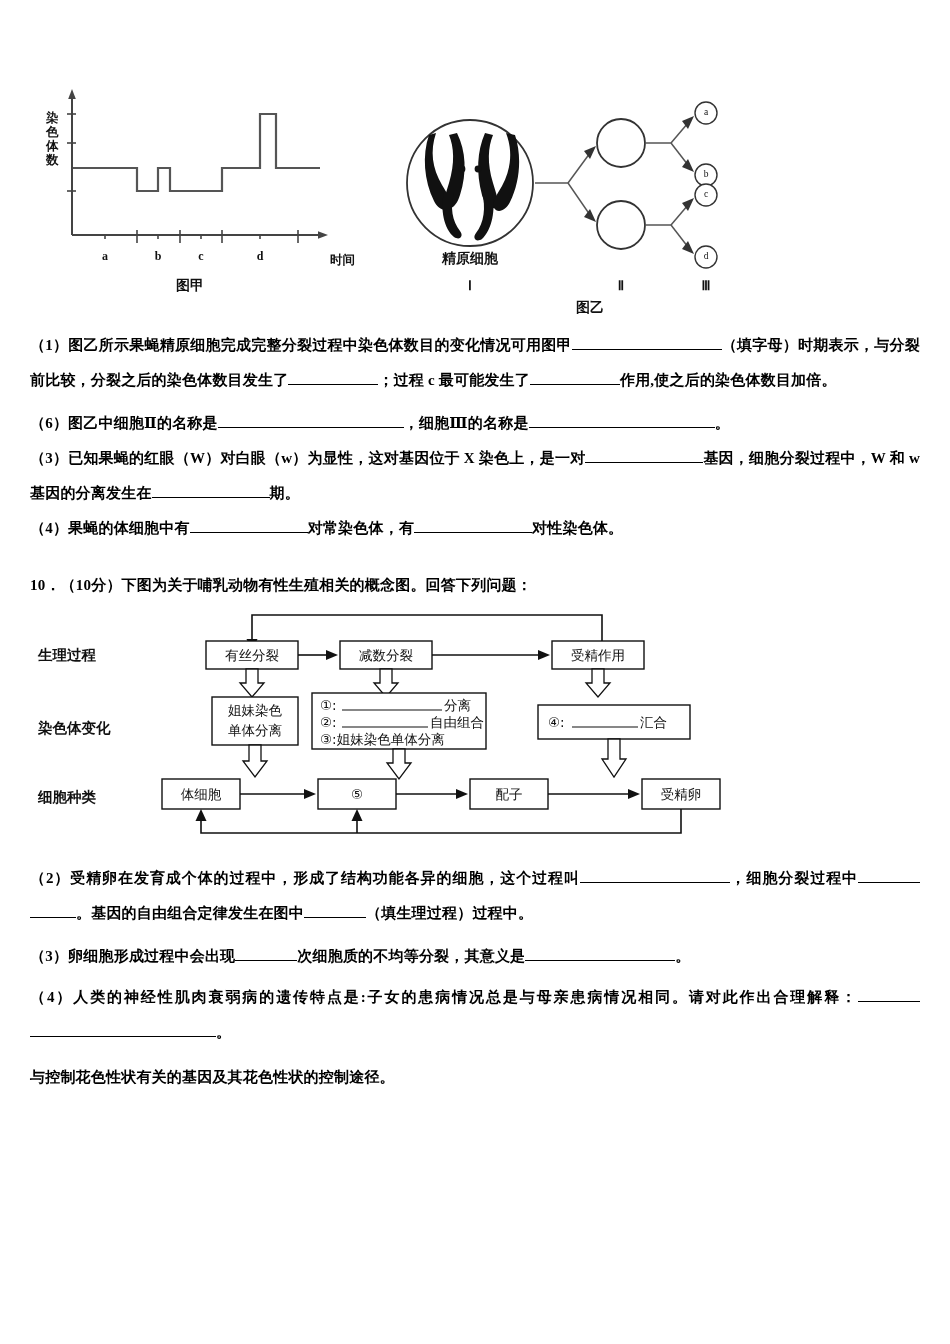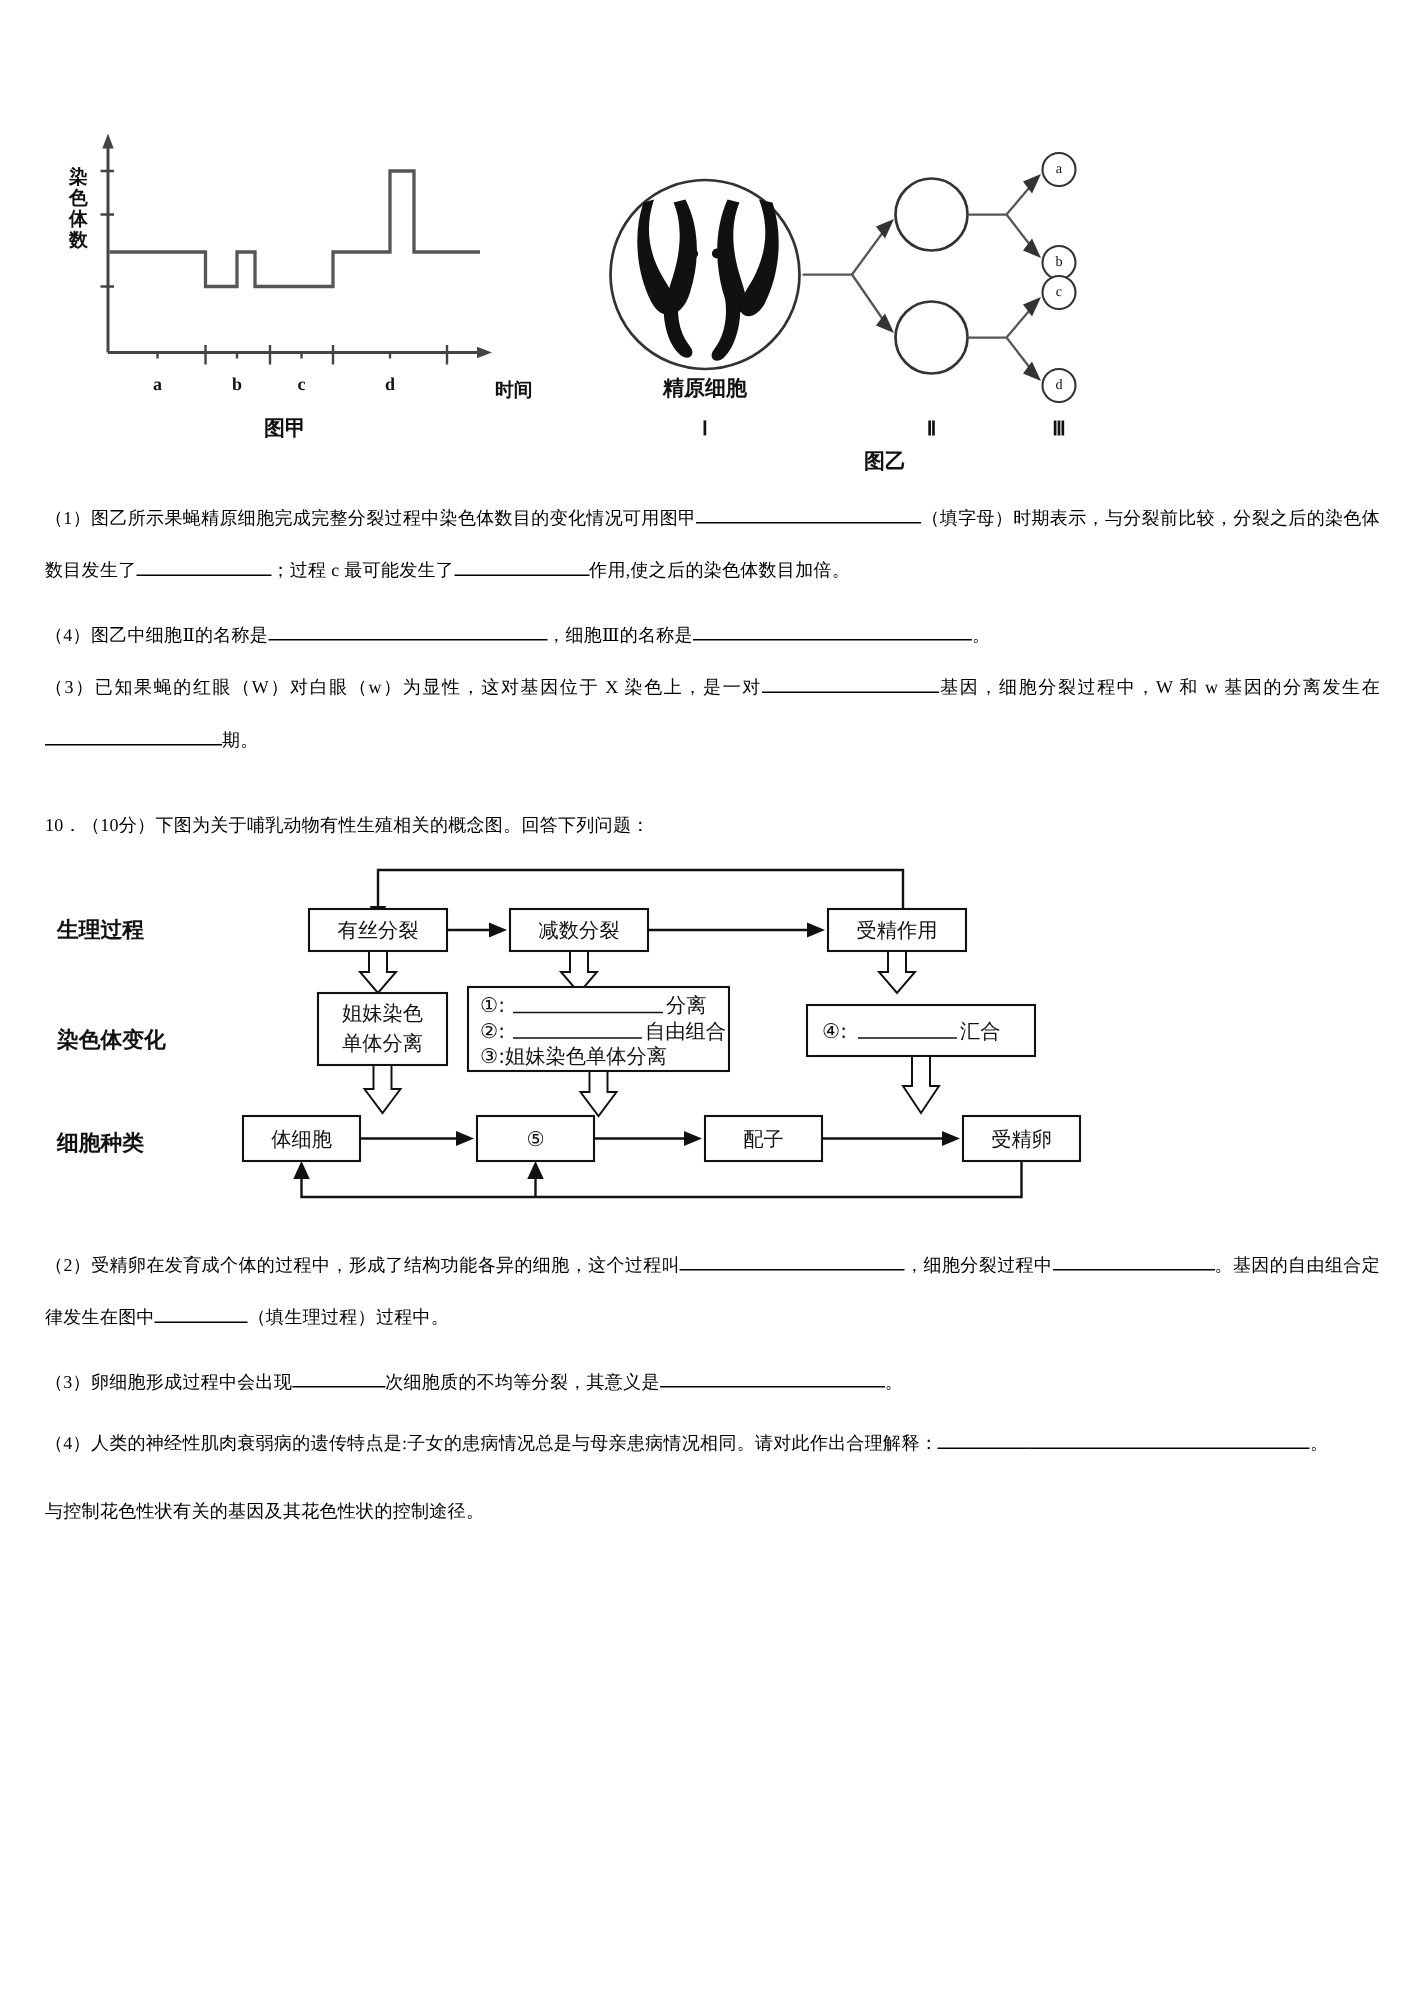--- a/index.html
+++ b/index.html
@@ -33,22 +33,22 @@
     top: 75px;
   }
 
   .fig1 svg { display: block; }
 
   
   .qblock {
     position: relative;
     left: 30px;
     width: 890px;
-    font-size: 12px;
-    font-weight: normal;
+    font-size: 15px;
+    font-weight: bold;
     line-height: 35px;
     letter-spacing: 0.2px;
     text-align: justify;
   }
 
   .blank {
     display: inline-block;
     border-bottom: 1px solid #000;
     vertical-align: baseline;
     height: 1em;
@@ -247,27 +247,30 @@
       </g>
 
     </svg>
   </div>
 
   <div class="qblock" style="top:88px;">
     <span>（1）图乙所示果蝇精原细胞完成完整分裂过程中染色体数目的变化情况可用图甲</span><span class="blank b-xl"></span><span>（填字母）时期表示，与分裂前比较，分裂之后的染色体数目发生了</span><span class="blank b-m"></span><span>；过程 c 最可能发生了</span><span class="blank b-m"></span><span>作用,使之后的染色体数目加倍。</span>
   </div>
 
   <div class="qblock" style="top:96px;">
-    <span>（4）图乙中细胞Ⅱ的名称是</span><span class="blank b-xxl"></span><span>，细胞Ⅲ的名称是</span><span class="blank b-xxl"></span><span>。</span>
+    <span>（6）图乙中细胞Ⅱ的名称是</span><span class="blank b-xxl"></span><span>，细胞Ⅲ的名称是</span><span class="blank b-xxl"></span><span>。</span>
   </div>
 
   <div class="qblock" style="top:96px;">
     <span>（3）已知果蝇的红眼（W）对白眼（w）为显性，这对基因位于 X 染色上，是一对</span><span class="blank b-l"></span><span>基因，细胞分裂过程中，W 和 w 基因的分离发生在</span><span class="blank b-l"></span><span>期。</span>
   </div>
 
+  <div class="qblock" style="top:96px;">
+    <span>（4）果蝇的体细胞中有</span><span class="blank b-l"></span><span>对常染色体，有</span><span class="blank b-l"></span><span>对性染色体。</span>
+  </div>
 
   <div class="qblock" style="top:118px;">10．（10分）下图为关于哺乳动物有性生殖相关的概念图。回答下列问题：</div>
 
   <div class="fig2" style="top:126px;">
     <svg width="890" height="235" viewBox="0 0 890 235">
 
       <text class="rowlabel" x="8" y="45">生理过程</text>
       <text class="rowlabel" x="8" y="118">染色体变化</text>
       <text class="rowlabel" x="8" y="187">细胞种类</text>
 

